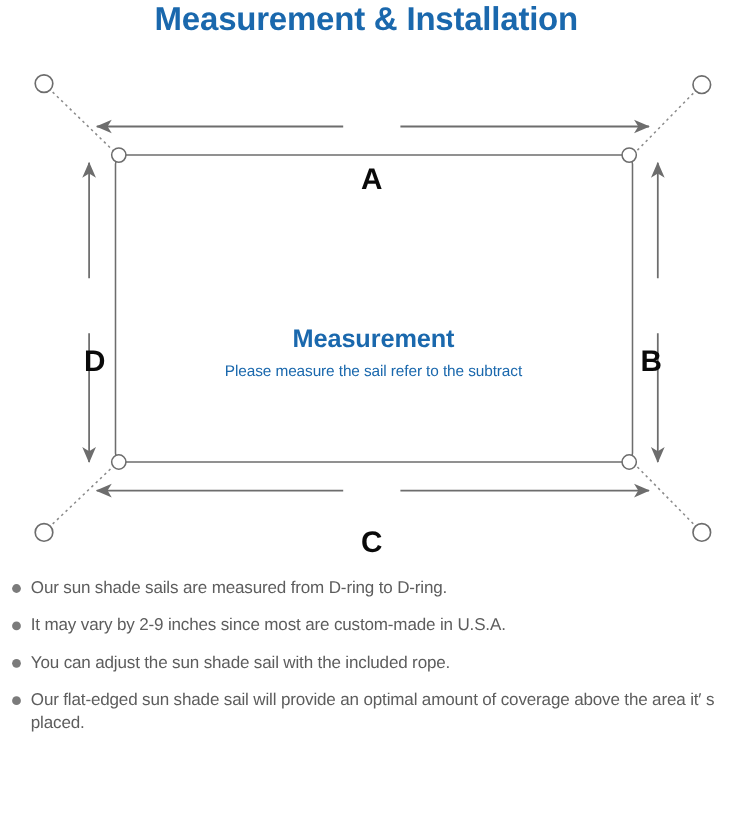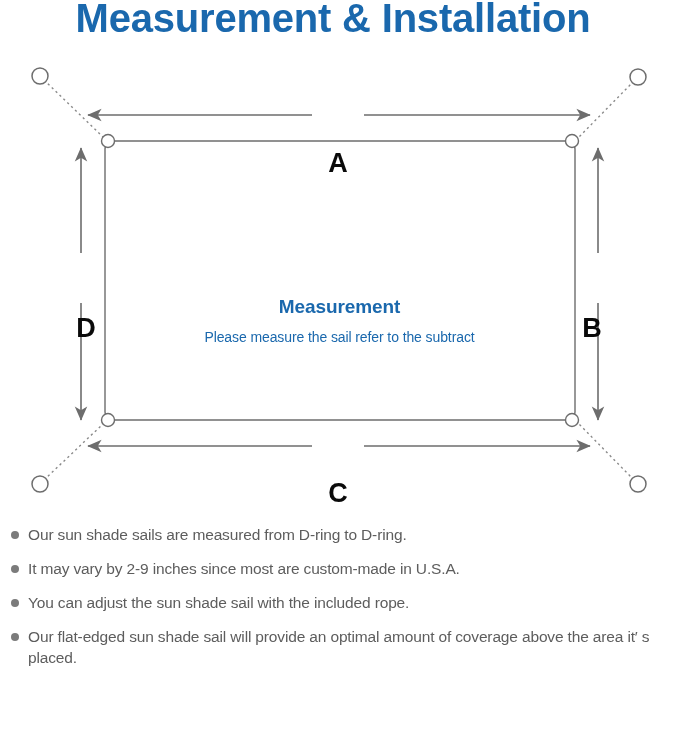--- a/index.html
+++ b/index.html
@@ -17,21 +17,21 @@
   }
 
   
   #page-title {
     position: absolute;
     top: 0px;
     left: 0;
     width: 666px;
     text-align: center;
     font-family: "Liberation Sans", sans-serif;
-    font-size: 40px;
+    font-size: 30px;
     font-weight: bold;
     letter-spacing: -0.2px;
     color: #1a68ad;
     line-height: 36px;
   }
 
   
   #diagram {
     position: absolute;
     top: 50px;
@@ -45,21 +45,21 @@
 
   
   .center-label {
     position: absolute;
     width: 679px;
     text-align: center;
     color: #1a68ad;
   }
   #measurement-heading {
     top: 243px;
-    font-size: 19px;
+    font-size: 23px;
     font-weight: bold;
     line-height: 28px;
     letter-spacing: -0.1px;
   }
   #measurement-sub {
     top: 277px;
     font-size: 14px;
     font-weight: normal;
     line-height: 20px;
     letter-spacing: -0.1px;

